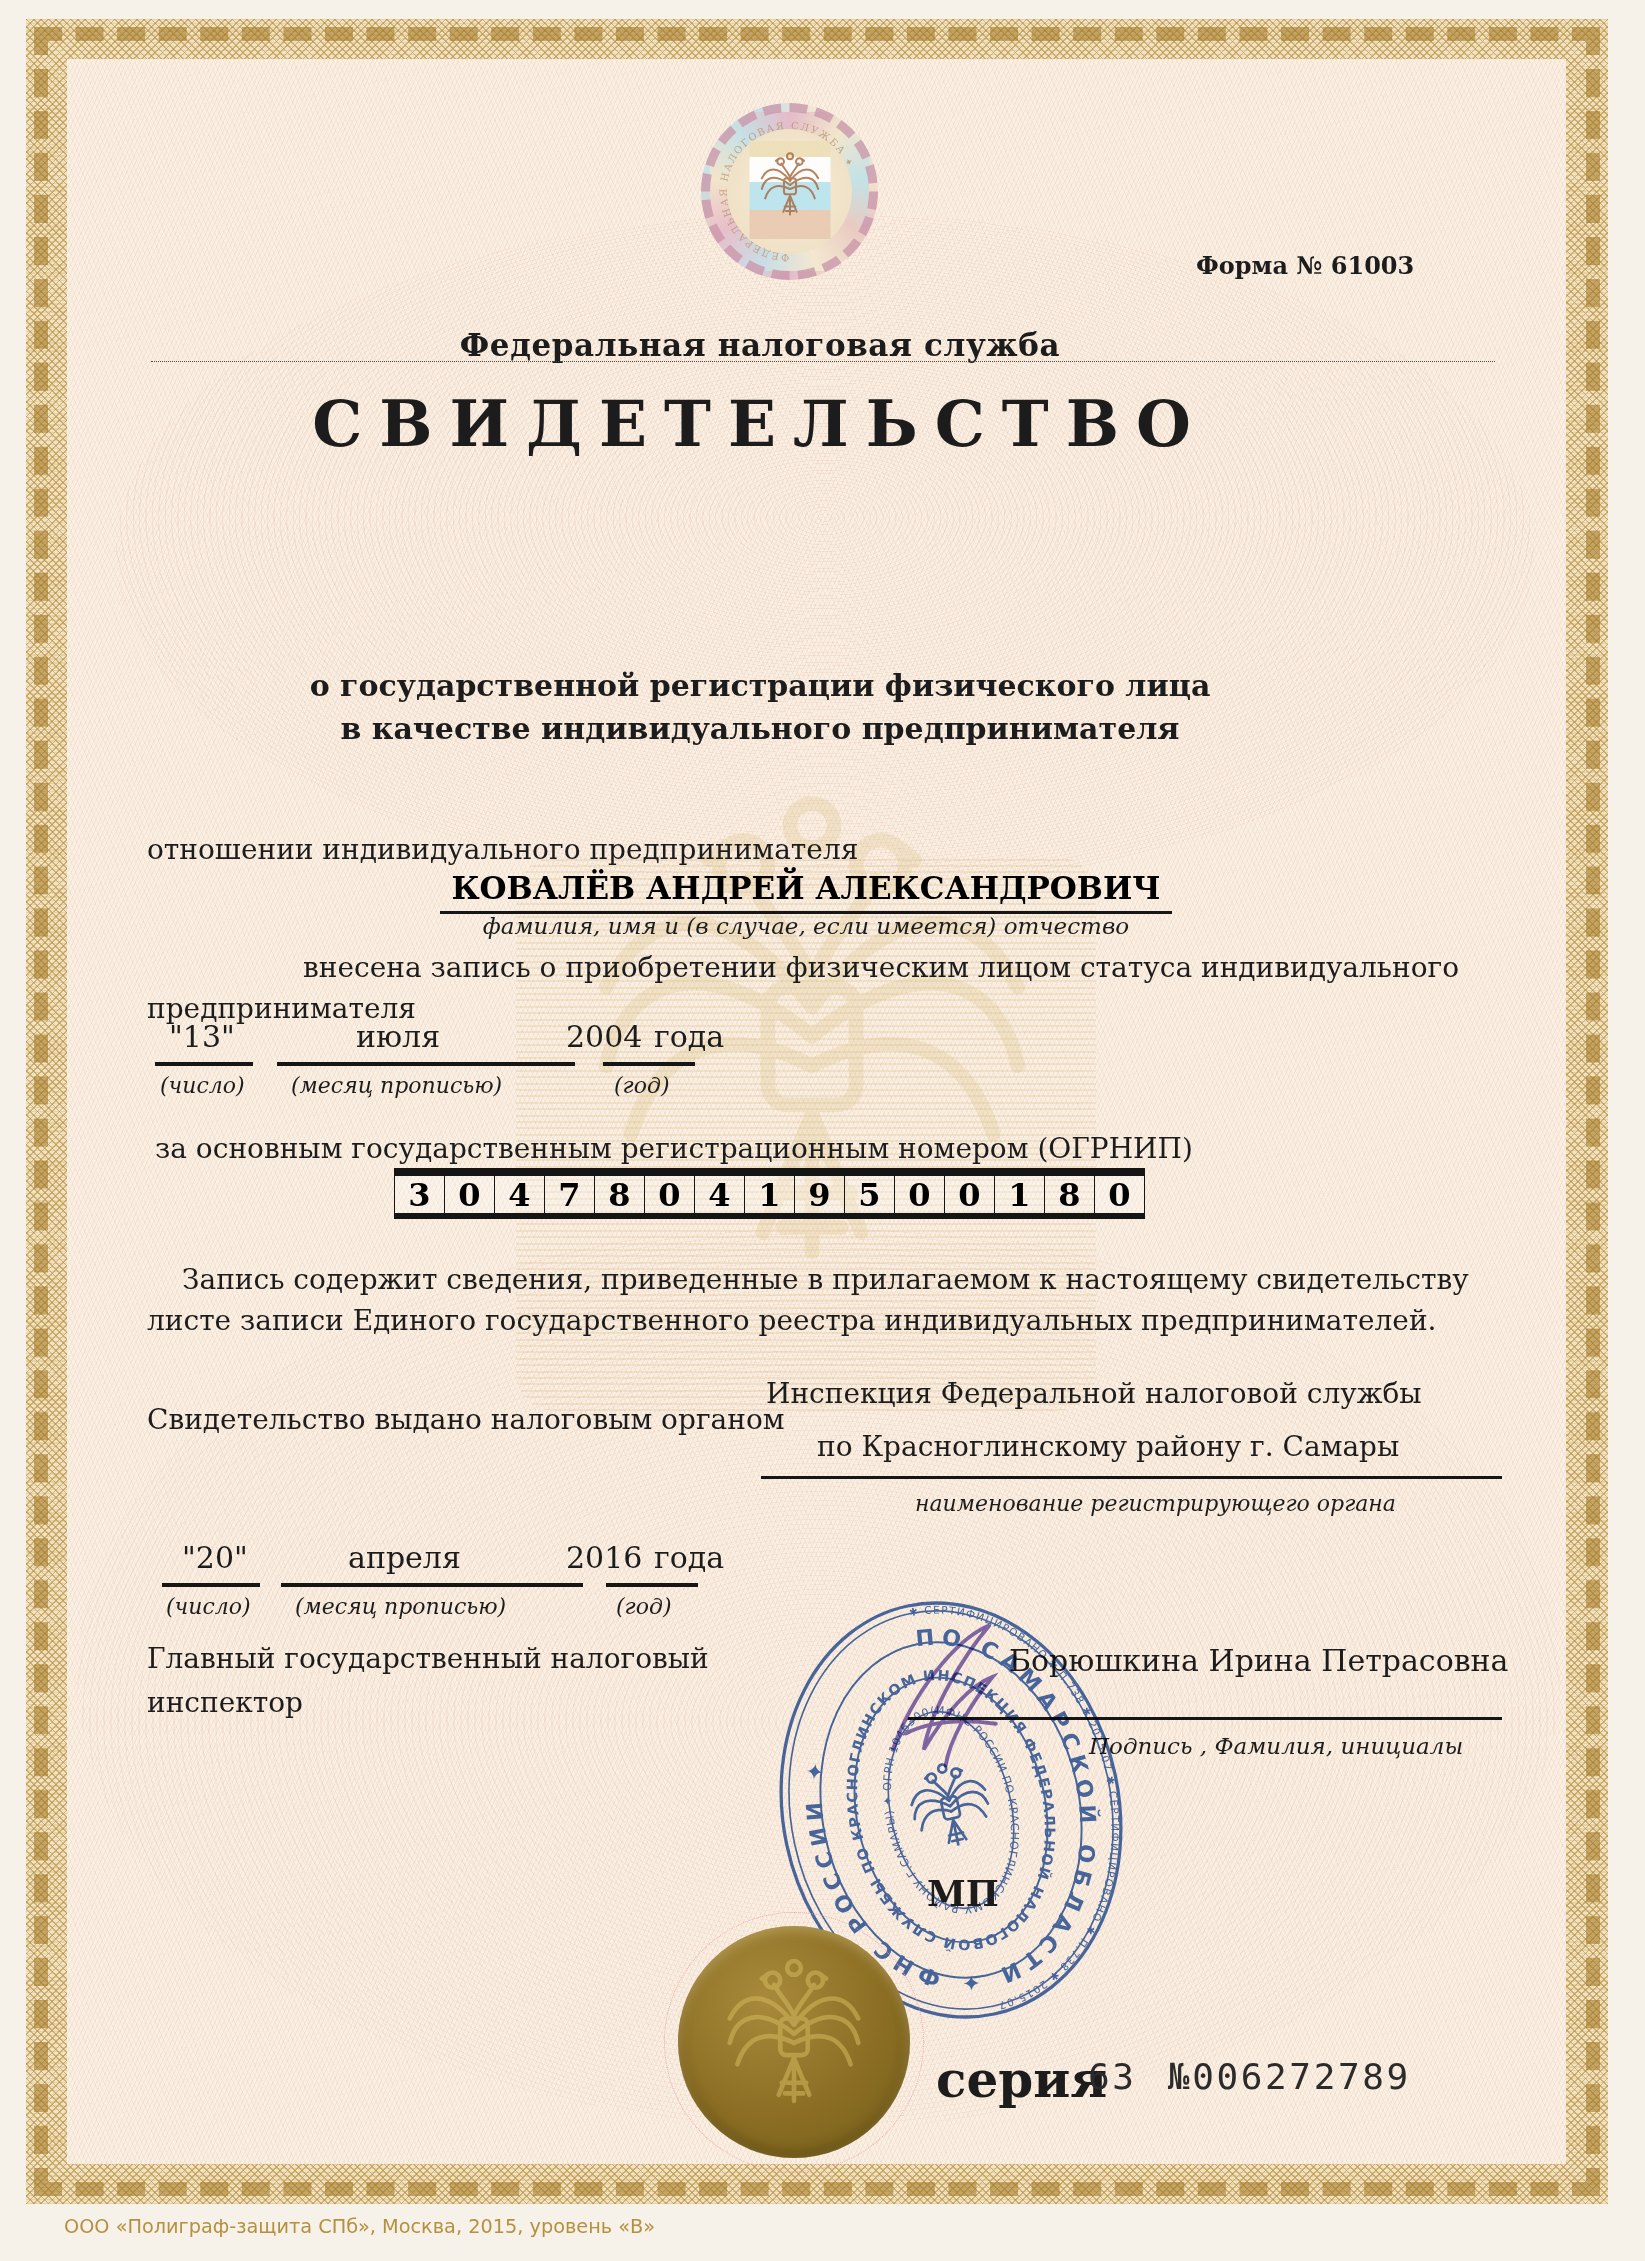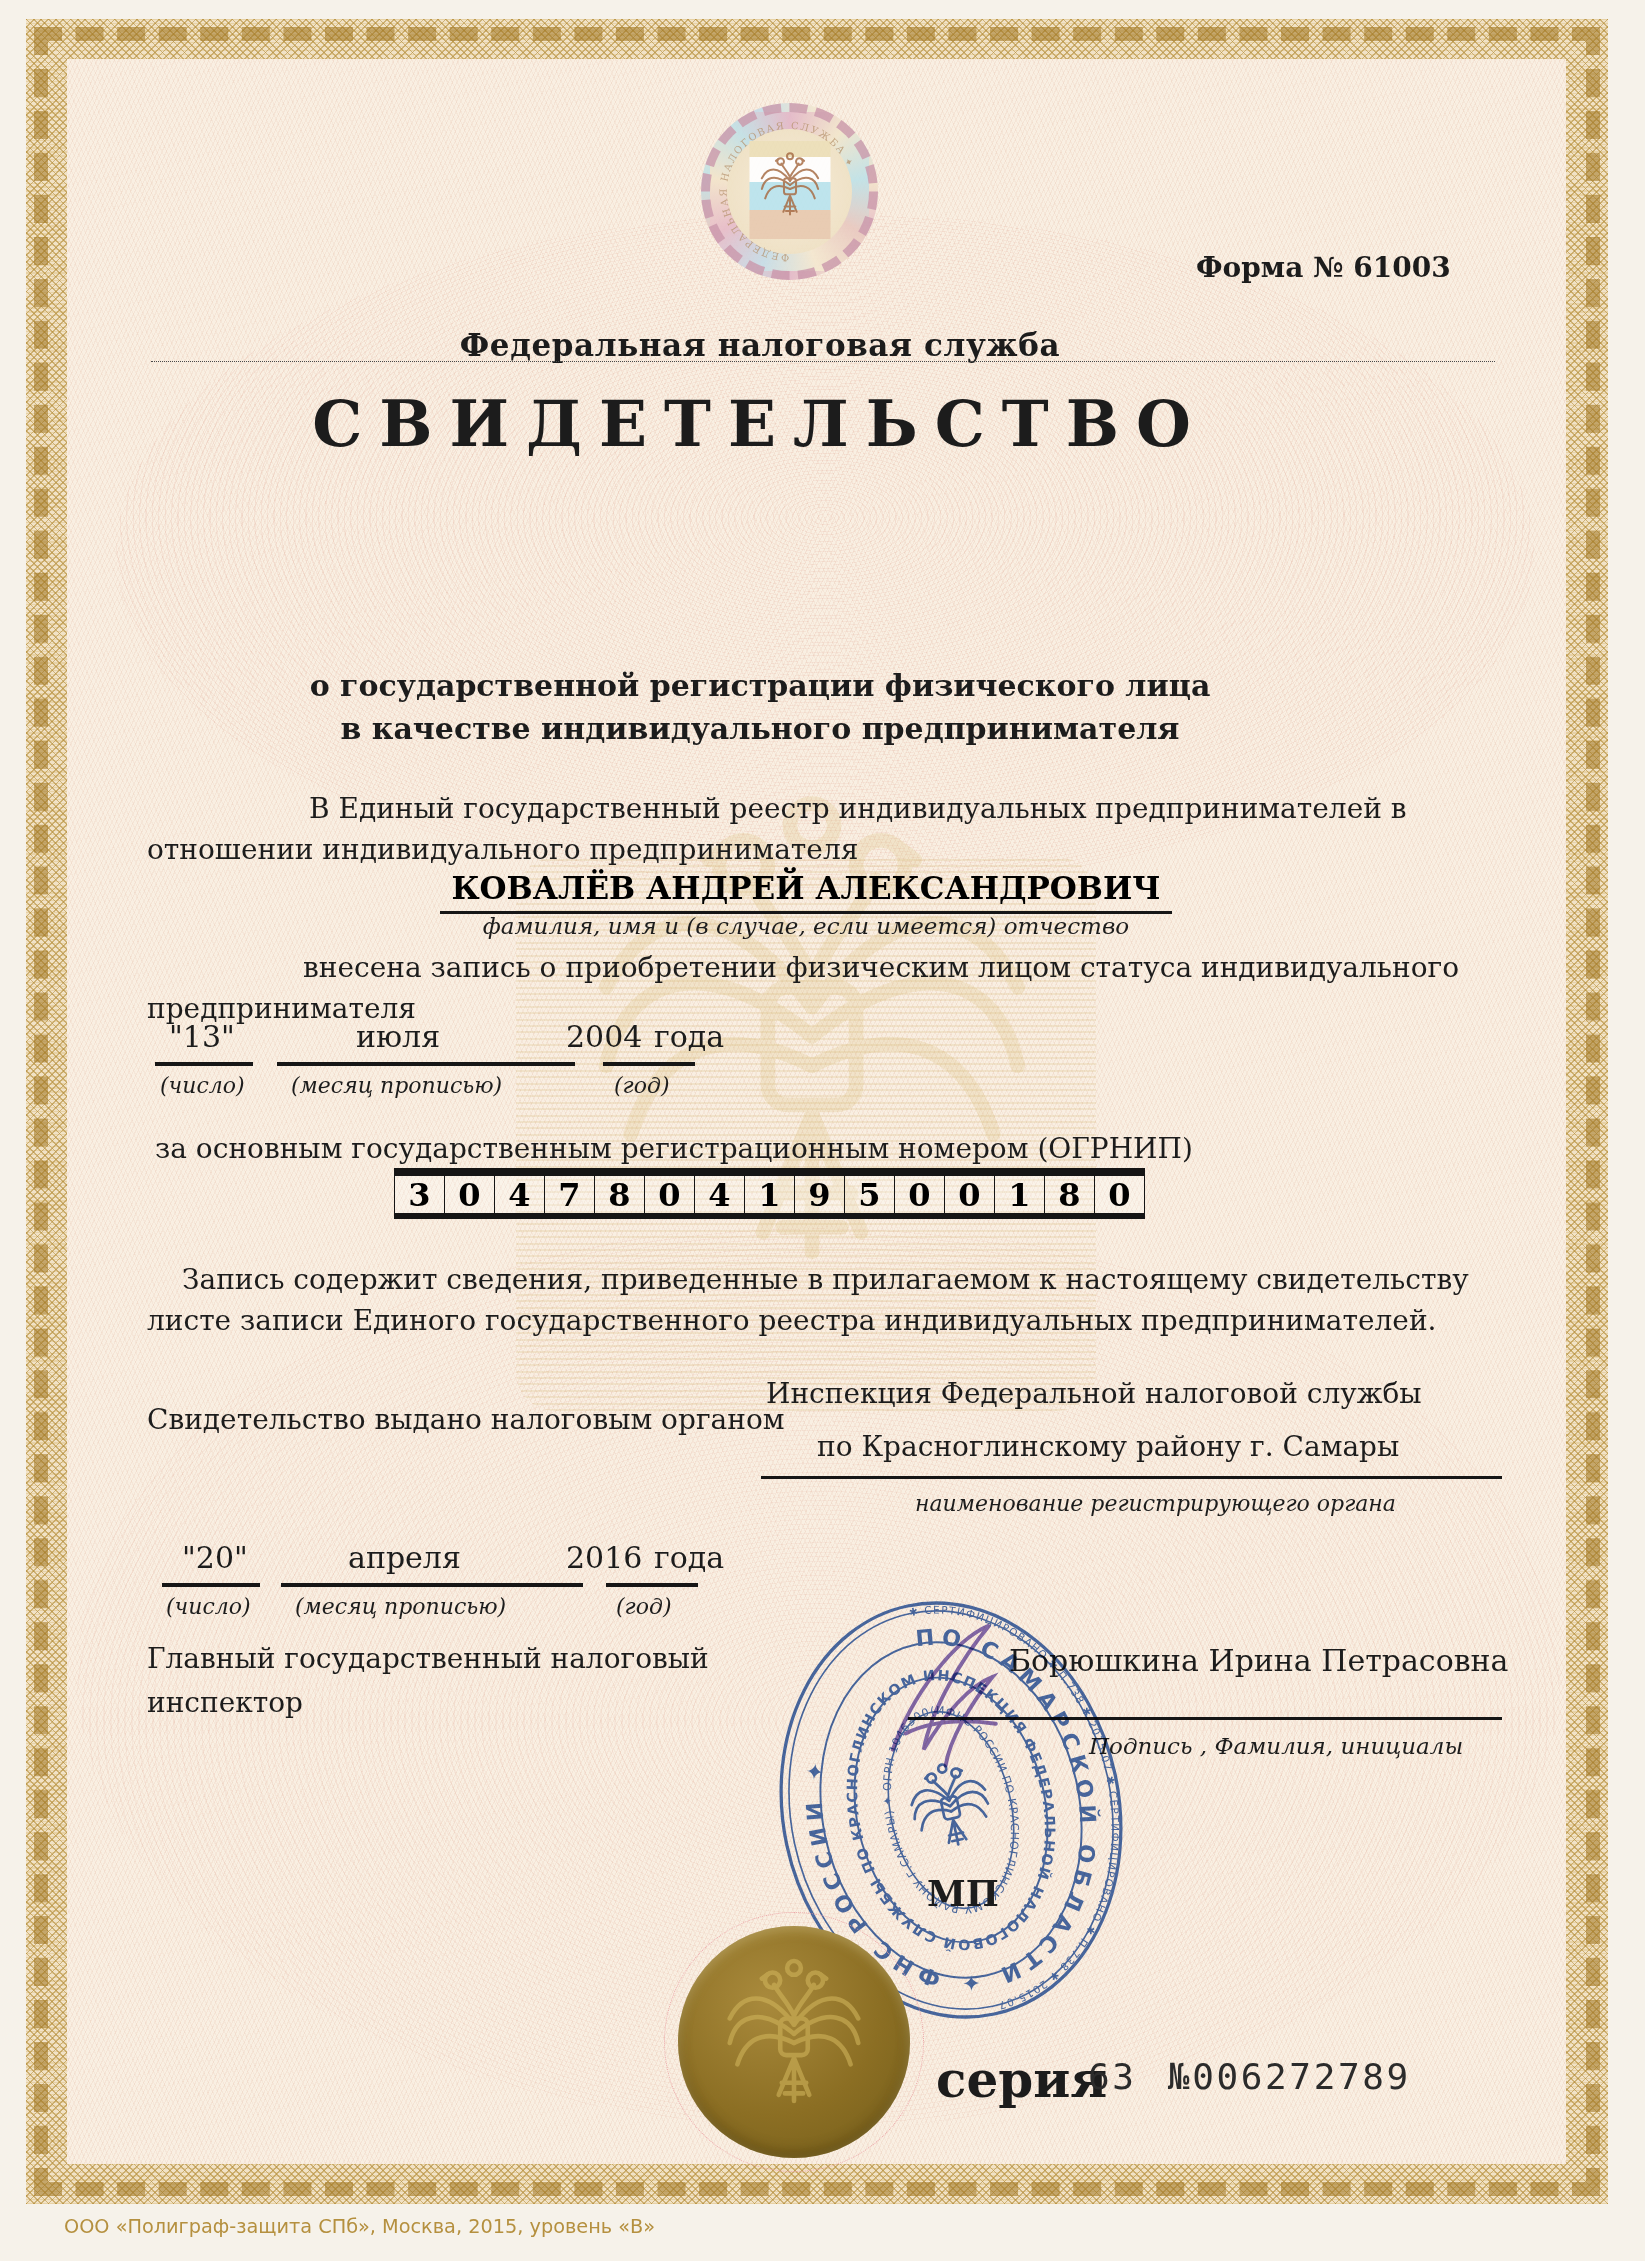--- a/index.html
+++ b/index.html
@@ -31,21 +31,21 @@
 
   .t{position:absolute;color:#1c1c1c;white-space:nowrap;line-height:1.05;}
   .b{font-weight:700}
   .i{font-style:italic}
   .ctr{left:0;width:1520px;text-align:center}
   .ul{position:absolute;background:#161616;}
   .dotted-rule{position:absolute;border-bottom:1.9px dotted #4a4a4a;}
 
   .title{font-size:63px;letter-spacing:17px;}
   .agency{font-size:31px;letter-spacing:0.6px;}
-  .form-no{font-size:28px;}
+  .form-no{font-size:24px;}
   .sub{font-size:30px;}
   .body44{font-size:28px;}
   .date46{font-size:30px;}
   .cap{font-size:23px;}
   .cap34{font-size:22px;}
 
   .name-wrap{position:absolute;left:271px;top:870px;width:1070px;text-align:center;}
   .name{display:inline-block;font-size:31px;font-weight:700;border-bottom:3.9px solid #161616;padding:0 11.6px 5.2px;}
 
   
@@ -142,21 +142,20 @@
     </svg>
   </div>
 
   <div class="t b form-no" style="left:1196px;top:253px;">Форма  № 61003</div>
   <div class="t b agency ctr" style="top:329px;">Федеральная налоговая служба</div>
   <div class="dotted-rule" style="left:151px;top:361px;width:1344px;"></div>
   <div class="t b title ctr" style="top:391px;">СВИДЕТЕЛЬСТВО</div>
   <div class="t b sub ctr" style="top:670px;">о государственной регистрации физического лица</div>
   <div class="t b sub ctr" style="top:713px;">в качестве индивидуального предпринимателя</div>
 
-  <div class="t body44" style="left:309px;top:794px;">В Единый государственный реестр индивидуальных предпринимателей в</div>
   <div class="t body44" style="left:147px;top:835px;">отношении индивидуального предпринимателя</div>
 
   <div class="name-wrap">
     <span class="name">КОВАЛЁВ АНДРЕЙ АЛЕКСАНДРОВИЧ</span><br>
     <span class="t i cap" style="position:static;">фамилия, имя и (в случае, если имеется) отчество</span>
   </div>
 
   <div class="t body44" style="left:303px;top:953px;">внесена запись о приобретении физическим лицом статуса индивидуального</div>
   <div class="t body44" style="left:147px;top:994px;">предпринимателя</div>
 

